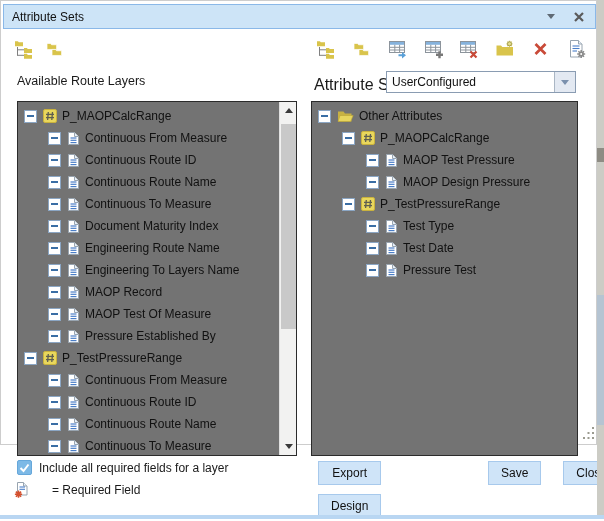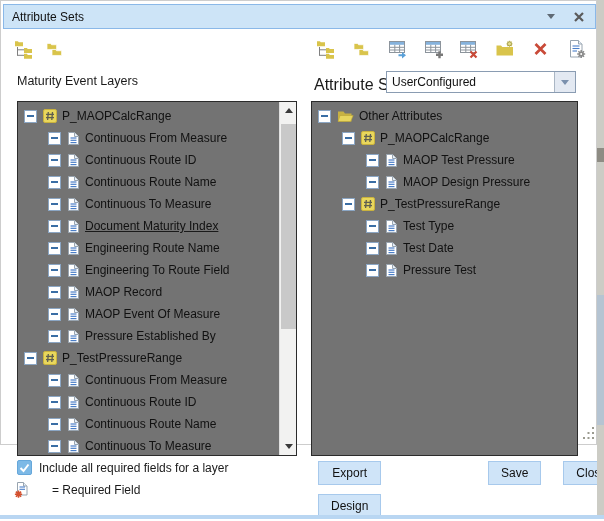--- a/index.html
+++ b/index.html
@@ -222,21 +222,21 @@
           </g>
           <g transform="translate(14.2,15)">
             <path d="M0 -4 V4 M-4 0 H4 M-2.8 -2.8 L2.8 2.8 M2.8 -2.8 L-2.8 2.8" stroke="#8a8a8a" stroke-width="1.5"></path>
             <circle r="2.5" fill="#8a8a8a"></circle>
             <circle r="1" fill="#fff"></circle>
           </g>
         </svg>
       </span>
     </div>
 
-  <div class="heading-left">Maturity Event Layers</div>
+  <div class="heading-left">Available Route Layers</div>
   <div class="attrset-label">Attribute Set:</div>
 
   <div class="combobox">
     <span class="combobox-value">UserConfigured</span>
     <span class="combobox-btn">
       <span class="combo-arrow"></span>
     </span>
   </div>
 
   <div class="panel" id="left-panel">
@@ -319,21 +319,21 @@
               <path d="M7.5 1.5 v4 h4" fill="#e8f0f8" stroke="#98a4b0"></path>
               <g stroke="#4a7ec8" stroke-width="1.2">
                 <line x1="3.5" y1="7" x2="9.5" y2="7"></line>
                 <line x1="3.5" y1="9.3" x2="9.5" y2="9.3"></line>
                 <line x1="3.5" y1="11.6" x2="9.5" y2="11.6"></line>
               </g>
             </svg>
           </span>
           <span class="tree-label">Continuous To Measure</span>
         </div>
-        <div class="tree-row" style="padding-left: 30px; text-decoration: underline;">
+        <div class="tree-row" style="padding-left: 30px;">
           <span class="minus-box">
             <span class="minus-bar"></span>
           </span>
           <span class="tree-icon">
             <svg width="13" height="15">
               <path d="M1.5 1.5 h6 l4 4 v8 h-10 z" fill="#fff" stroke="#98a4b0"></path>
               <path d="M7.5 1.5 v4 h4" fill="#e8f0f8" stroke="#98a4b0"></path>
               <g stroke="#4a7ec8" stroke-width="1.2">
                 <line x1="3.5" y1="7" x2="9.5" y2="7"></line>
                 <line x1="3.5" y1="9.3" x2="9.5" y2="9.3"></line>
@@ -368,21 +368,21 @@
             <svg width="13" height="15">
               <path d="M1.5 1.5 h6 l4 4 v8 h-10 z" fill="#fff" stroke="#98a4b0"></path>
               <path d="M7.5 1.5 v4 h4" fill="#e8f0f8" stroke="#98a4b0"></path>
               <g stroke="#4a7ec8" stroke-width="1.2">
                 <line x1="3.5" y1="7" x2="9.5" y2="7"></line>
                 <line x1="3.5" y1="9.3" x2="9.5" y2="9.3"></line>
                 <line x1="3.5" y1="11.6" x2="9.5" y2="11.6"></line>
               </g>
             </svg>
           </span>
-          <span class="tree-label">Engineering To Route Field</span>
+          <span class="tree-label">Engineering To Layers Name</span>
         </div>
         <div class="tree-row" style="padding-left: 30px;">
           <span class="minus-box">
             <span class="minus-bar"></span>
           </span>
           <span class="tree-icon">
             <svg width="13" height="15">
               <path d="M1.5 1.5 h6 l4 4 v8 h-10 z" fill="#fff" stroke="#98a4b0"></path>
               <path d="M7.5 1.5 v4 h4" fill="#e8f0f8" stroke="#98a4b0"></path>
               <g stroke="#4a7ec8" stroke-width="1.2">
@@ -402,21 +402,21 @@
             <svg width="13" height="15">
               <path d="M1.5 1.5 h6 l4 4 v8 h-10 z" fill="#fff" stroke="#98a4b0"></path>
               <path d="M7.5 1.5 v4 h4" fill="#e8f0f8" stroke="#98a4b0"></path>
               <g stroke="#4a7ec8" stroke-width="1.2">
                 <line x1="3.5" y1="7" x2="9.5" y2="7"></line>
                 <line x1="3.5" y1="9.3" x2="9.5" y2="9.3"></line>
                 <line x1="3.5" y1="11.6" x2="9.5" y2="11.6"></line>
               </g>
             </svg>
           </span>
-          <span class="tree-label">MAOP Event Of Measure</span>
+          <span class="tree-label">MAOP Test Of Measure</span>
         </div>
         <div class="tree-row" style="padding-left: 30px;">
           <span class="minus-box">
             <span class="minus-bar"></span>
           </span>
           <span class="tree-icon">
             <svg width="13" height="15">
               <path d="M1.5 1.5 h6 l4 4 v8 h-10 z" fill="#fff" stroke="#98a4b0"></path>
               <path d="M7.5 1.5 v4 h4" fill="#e8f0f8" stroke="#98a4b0"></path>
               <g stroke="#4a7ec8" stroke-width="1.2">

